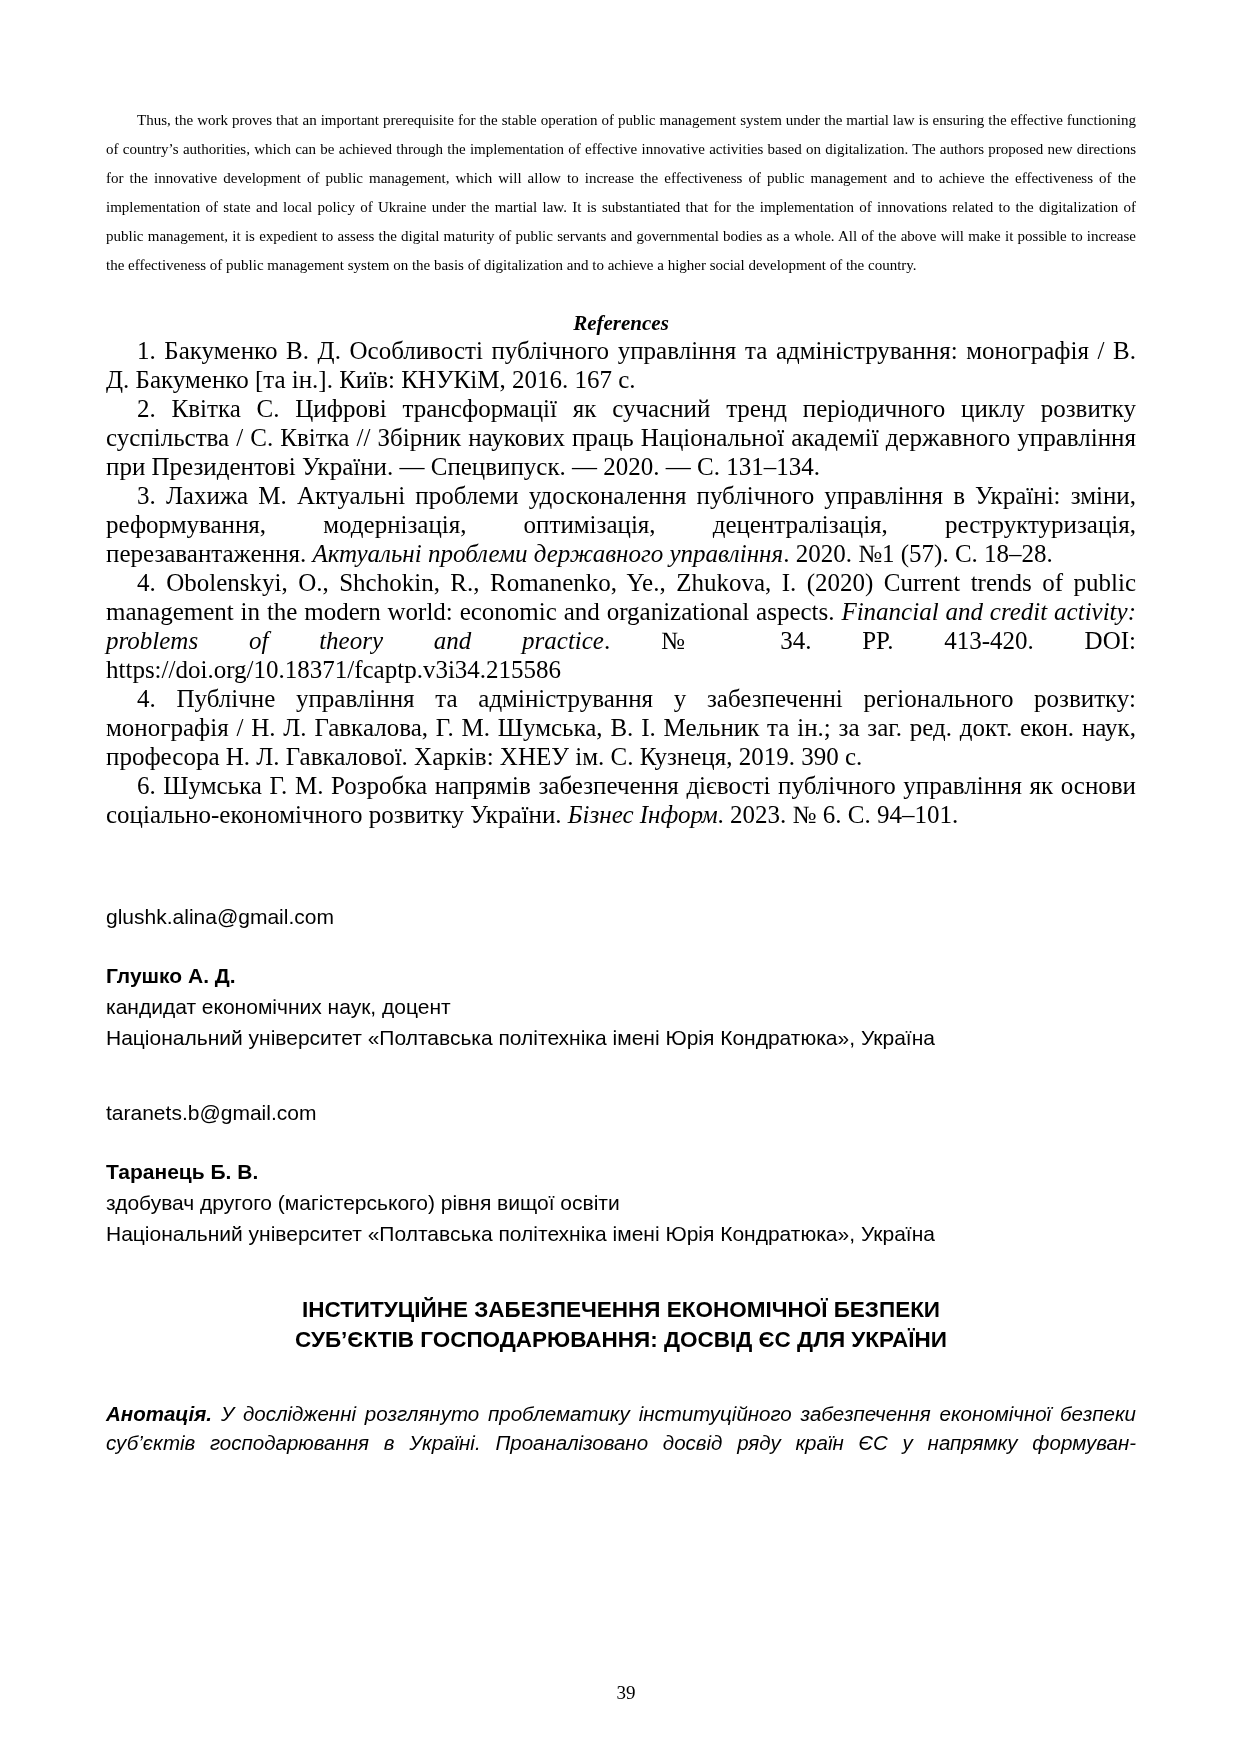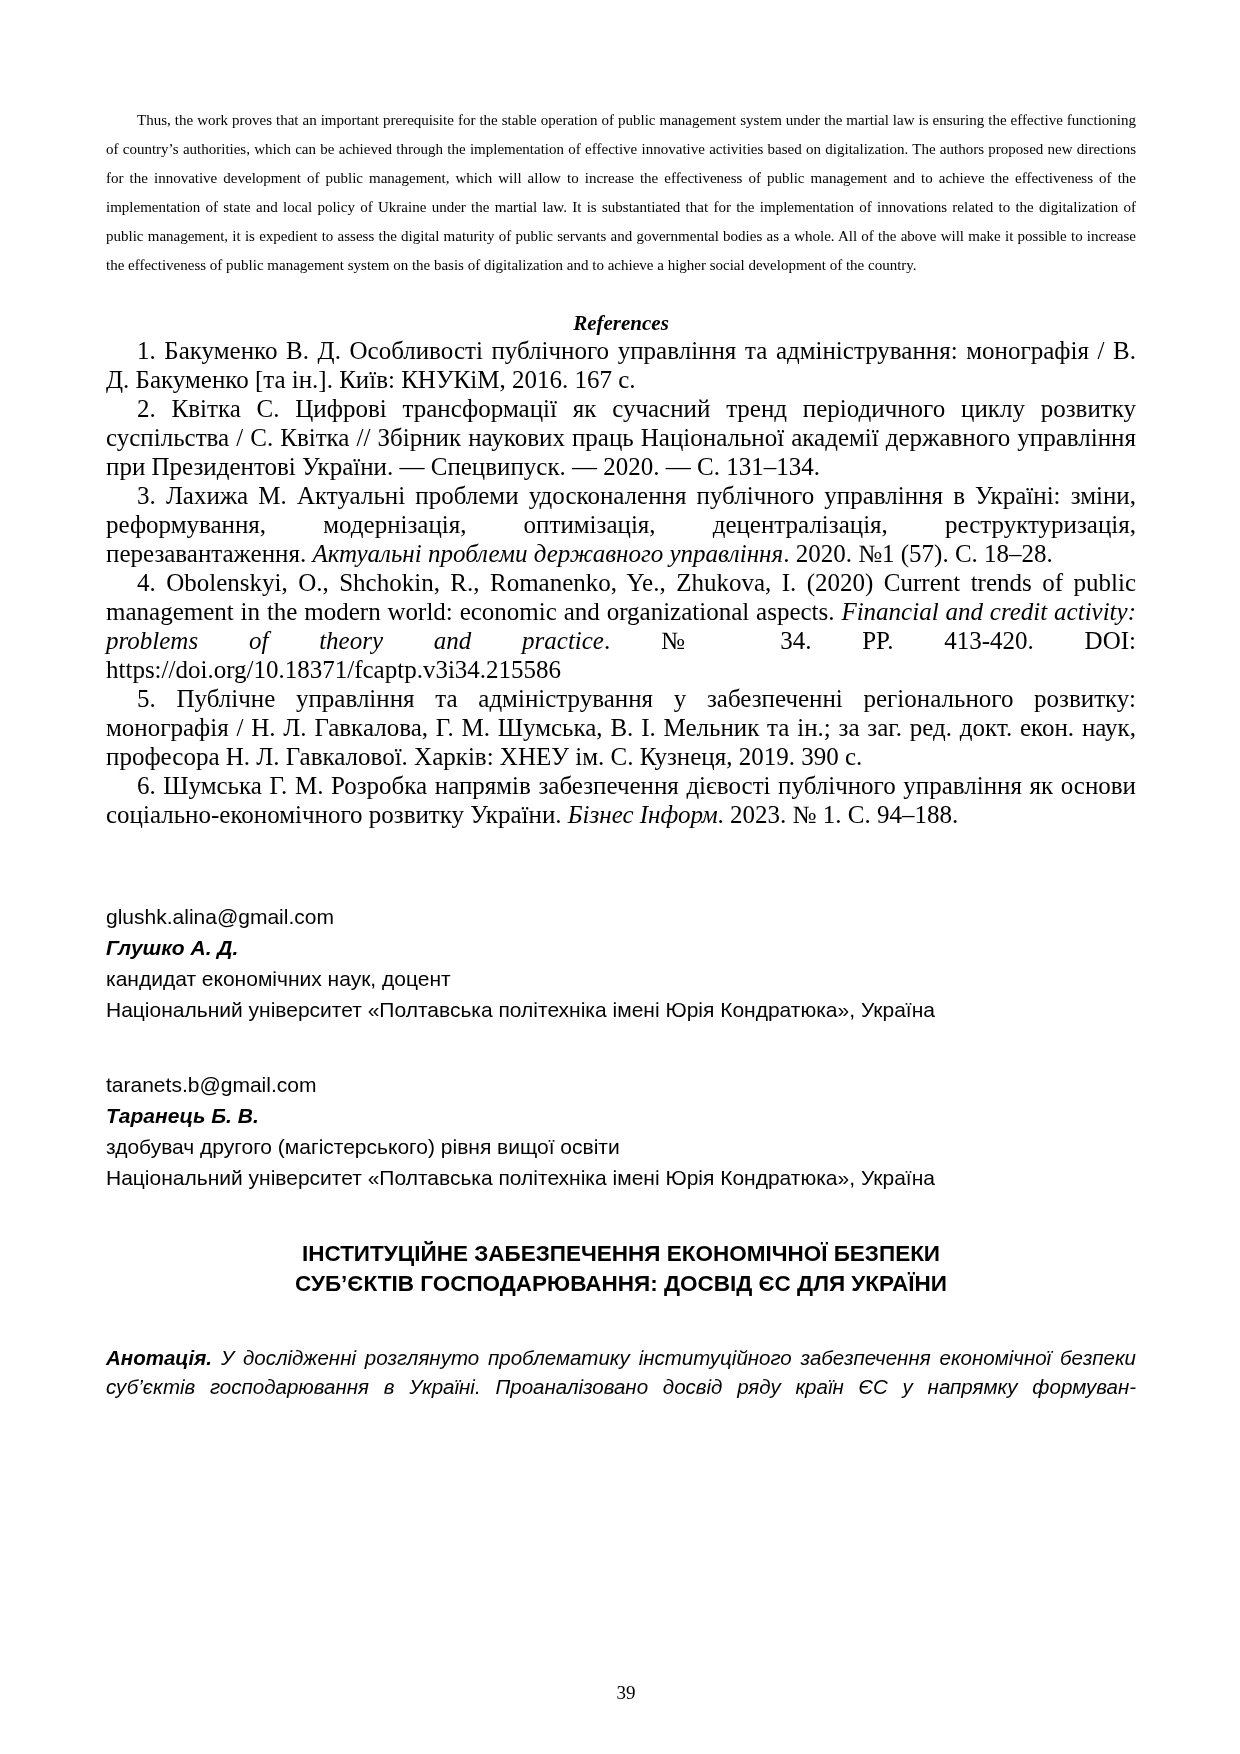--- a/index.html
+++ b/index.html
@@ -46,21 +46,21 @@
   .authors {
     margin-top: 72px;
     font-family: "Liberation Sans", sans-serif;
     font-size: 21px;
     line-height: 31px;
   }
   .author-block + .author-block { margin-top: 44px; }
   .author-line { margin: 0; }
   .author-name {
     font-weight: bold;
-    font-style: italic;
+    margin-top: 28px;
   }
   .article-title {
     margin-top: 46px;
     font-family: "Liberation Sans", sans-serif;
     font-size: 22.5px;
     font-weight: bold;
     line-height: 30px;
     text-align: center;
   }
   .abstract {
@@ -95,23 +95,23 @@
 
     <div>
       <p class="ref"><span>1. Бакуменко В. Д. Особливості публічного управління та адміністрування: монографія / В. Д. Бакуменко [та ін.]. Київ: КНУКіМ, 2016. 167 с.</span></p>
 
       <p class="ref"><span>2. Квітка С. Цифрові трансформації як сучасний тренд періодичного циклу розвитку суспільства / С. Квітка // Збірник наукових праць Національної академії державного управління при Президентові України. — Спецвипуск. — 2020. — С. 131–134.</span></p>
 
       <p class="ref"><span>3. Лахижа М. Актуальні проблеми удосконалення публічного управління в Україні: зміни, реформування, модернізація, оптимізація, децентралізація, реструктуризація, перезавантаження. </span><span class="it">Актуальні проблеми державного управління</span><span>. 2020. №1 (57). С. 18–28.</span></p>
 
       <p class="ref"><span>4. Obolenskyi, O., Shchokin, R., Romanenko, Ye., Zhukova, I. (2020) Current trends of public management in the modern world: economic and organizational aspects. </span><span class="it">Financial and credit activity: problems of theory and practice</span><span>. № 34. PP. 413-420. DOI: </span><span class="url">https://doi.org/10.18371/fcaptp.v3i34.215586</span></p>
 
-      <p class="ref"><span>5. Публічне управління та адміністрування у забезпеченні регіонального розвитку: монографія / Н. Л. Гавкалова, Г. М. Шумська, В. І. Мельник та ін.; за заг. ред. докт. екон. наук, професора Н. Л. Гавкалової. Харків: ХНЕУ ім. С. Кузнеця, 2019. 390 с.</span></p>
+      <p class="ref"><span>4. Публічне управління та адміністрування у забезпеченні регіонального розвитку: монографія / Н. Л. Гавкалова, Г. М. Шумська, В. І. Мельник та ін.; за заг. ред. докт. екон. наук, професора Н. Л. Гавкалової. Харків: ХНЕУ ім. С. Кузнеця, 2019. 390 с.</span></p>
 
-      <p class="ref"><span>6. Шумська Г. М. Розробка напрямів забезпечення дієвості публічного управління як основи соціально-економічного розвитку України. </span><span class="it">Бізнес Інформ</span><span>. 2023. № 1. С. 94–188.</span></p>
+      <p class="ref"><span>6. Шумська Г. М. Розробка напрямів забезпечення дієвості публічного управління як основи соціально-економічного розвитку України. </span><span class="it">Бізнес Інформ</span><span>. 2023. № 6. С. 94–101.</span></p>
     </div>
 
     <div class="authors">
 
       <div class="author-block">
         <p class="author-line">glushk.alina@gmail.com</p>
         <p class="author-line author-name">Глушко А. Д.</p>
         <p class="author-line">кандидат економічних наук, доцент</p>
         <p class="author-line">Національний університет «Полтавська політехніка імені Юрія Кондратюка», Україна</p>
       </div>

